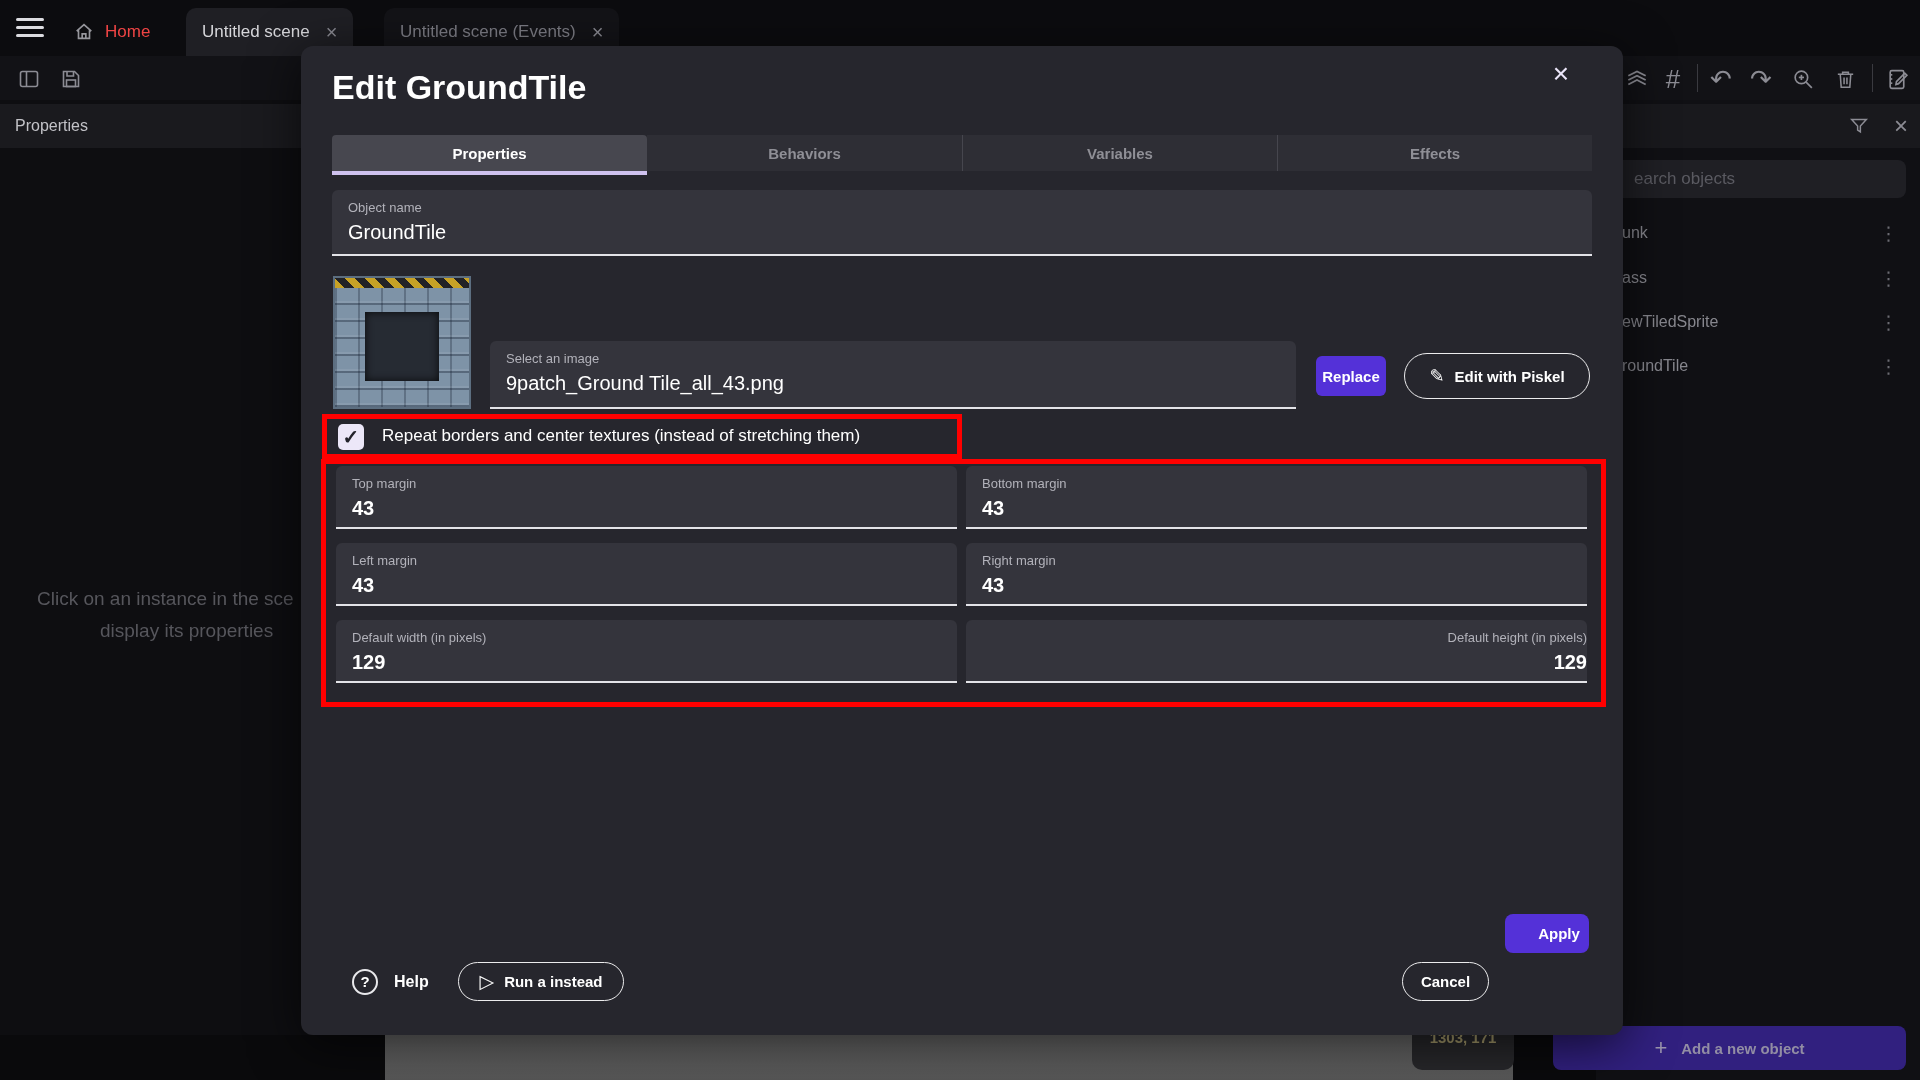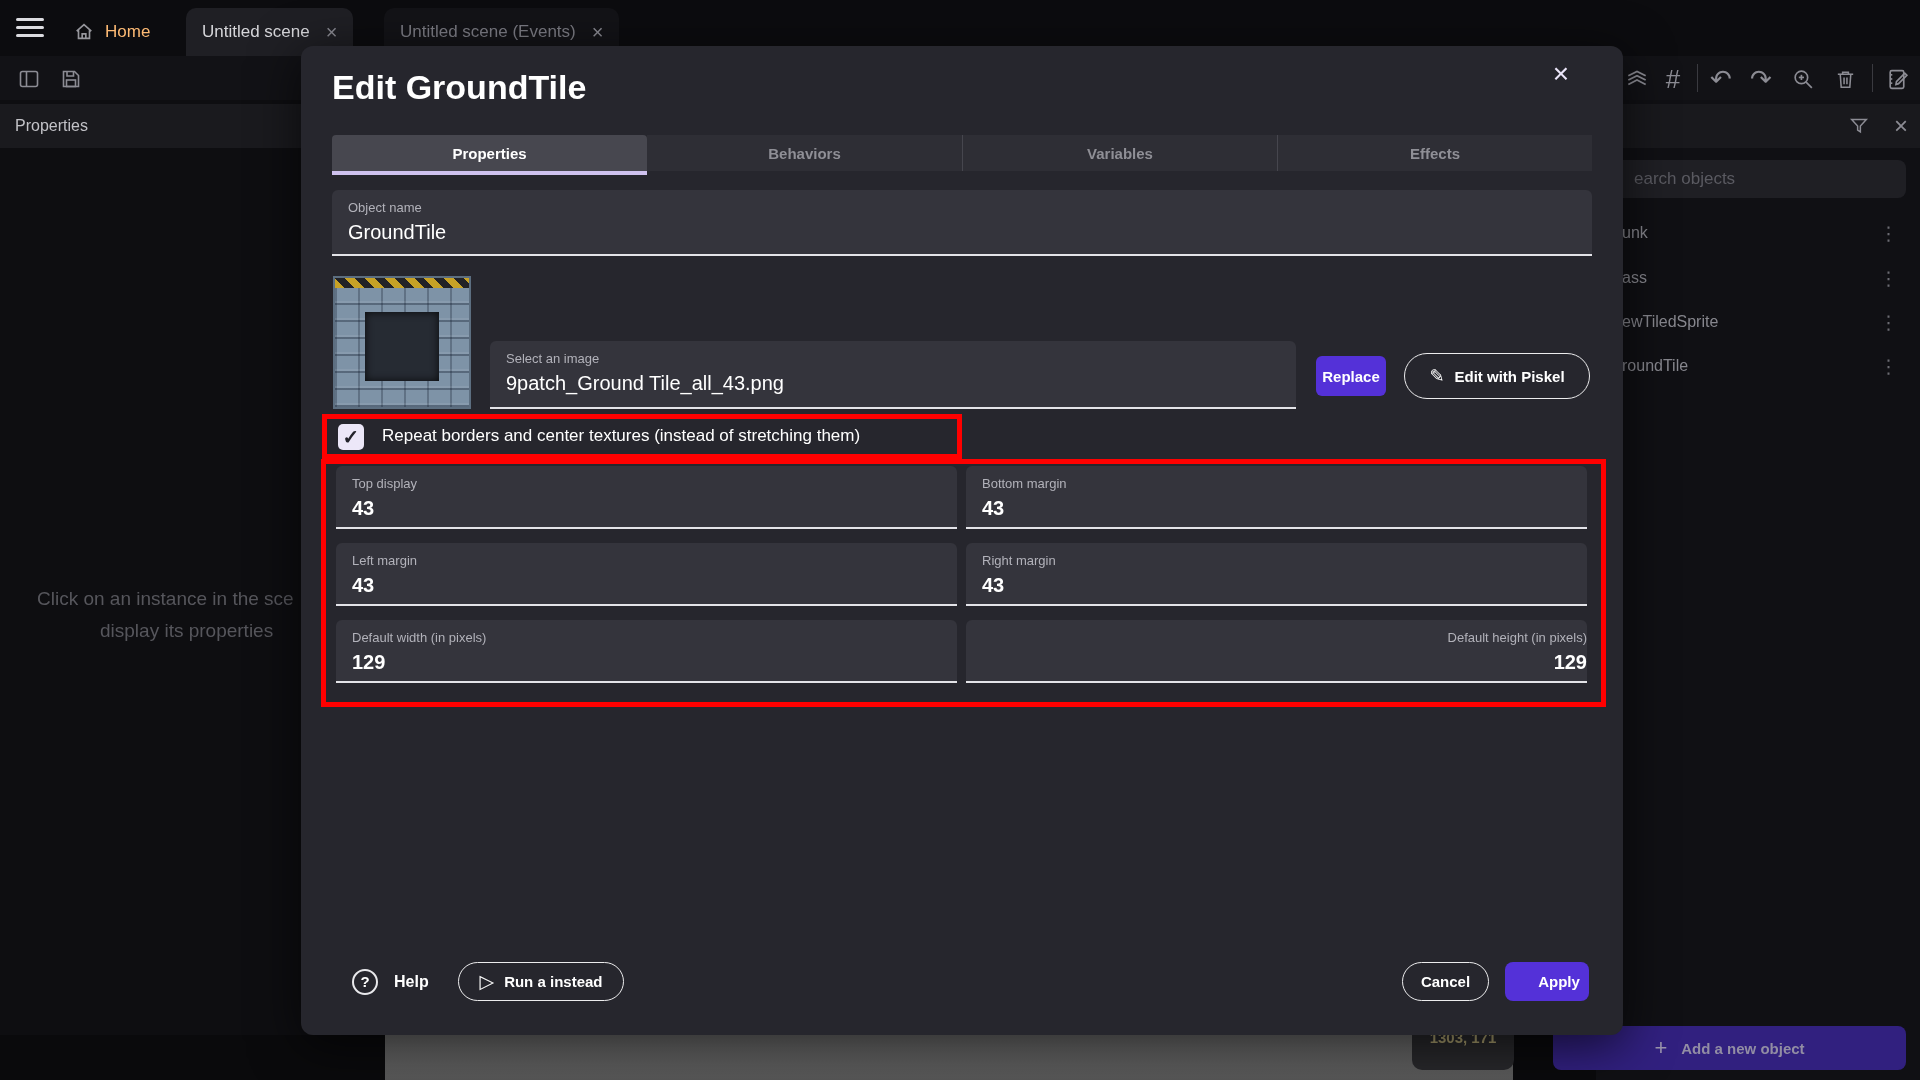--- a/index.html
+++ b/index.html
@@ -5,21 +5,21 @@
   * { margin:0; padding:0; box-sizing:border-box; }
   html,body { background:#000; }
   body { font-family:"Liberation Sans", sans-serif; }
   #stage { position:relative; width:1920px; height:1080px; background:#0a0a0c; overflow:hidden; }
 
   
   #topbar { position:absolute; left:0; top:0; width:1920px; height:56px; background:#0c0c0f; }
   .hamburger { position:absolute; left:16px; top:18px; width:28px; height:20px; cursor:pointer; }
   .hamburger span { display:block; height:3px; background:#dcdce0; border-radius:2px; margin-bottom:5px; }
   .toptab { position:absolute; top:8px; height:48px; display:flex; align-items:center; gap:10px;
-            padding:0 16px; font-size:17px; color:#fdba74; border-radius:10px 10px 0 0; }
+            padding:0 16px; font-size:17px; color:#ef4444; border-radius:10px 10px 0 0; }
   .toptab.active { background:#1f1f24; color:#d6d6da; }
   .toptab.dim { background:#131317; color:#7c7c84; }
   .tab-close { font-size:20px; color:#8a8a92; margin-left:6px; }
 
   
   #toolstrip { position:absolute; left:0; top:56px; width:1920px; height:44px; background:#121216; }
   .ticon { position:absolute; top:10px; width:26px; height:26px; color:#8c8c94; display:flex;
            align-items:center; justify-content:center; font-size:23px; }
   .ticon svg { stroke:#8c8c94; fill:none; stroke-width:1.6; }
   .tdivider { position:absolute; top:8px; width:1px; height:28px; background:#3a3a40; }
@@ -271,21 +271,21 @@
       <span style="font-weight:normal; font-size:18px;">✎</span>
       <span>Edit with Piskel</span>
     </div>
 
     <div id="chkbox">
       <span>✓</span>
     </div>
     <div id="chklabel">Repeat borders and center textures (instead of stretching them)</div>
 
     <div class="ffield" style="left:35px; top:420px; width:621px;">
-      <div class="flabel">Top display</div>
+      <div class="flabel">Top margin</div>
       <div class="fvalue num">43</div>
     </div>
     <div class="ffield" style="left:665px; top:420px; width:621px;">
       <div class="flabel">Bottom margin</div>
       <div class="fvalue num">43</div>
     </div>
     <div class="ffield" style="left:35px; top:497px; width:621px;">
       <div class="flabel">Left margin</div>
       <div class="fvalue num">43</div>
     </div>
@@ -306,21 +306,21 @@
       <span class="qcircle">?</span>
       <span class="hlabel">Help</span>
     </div>
     <div class="btn btn-outline" style="position:absolute; left:157px; top:916px; width:166px; height:39px;">
       <span style="font-weight:normal; font-size:19px;">▷</span>
       <span>Run a instead</span>
     </div>
     <div class="btn btn-outline" style="position:absolute; left:1101px; top:916px; width:87px; height:39px;">
       <span>Cancel</span>
     </div>
-    <div class="btn btn-filled" style="position:absolute; left:1204px; top:916px; width:84px; height:39px; border-radius:8px;padding-left:24px;">
+    <div class="btn btn-filled" style="position:absolute; left:1204px; top:868px; width:84px; height:39px; border-radius:8px;padding-left:24px;">
       <span>Apply</span>
     </div>
   </div>
 
   <div class="redbox" style="left:322px; top:414px; width:640px; height:45px;"></div>
   <div class="redbox" style="left:321px; top:459px; width:1285px; height:248px;"></div>
 
 </div>
 
 </body></html>

